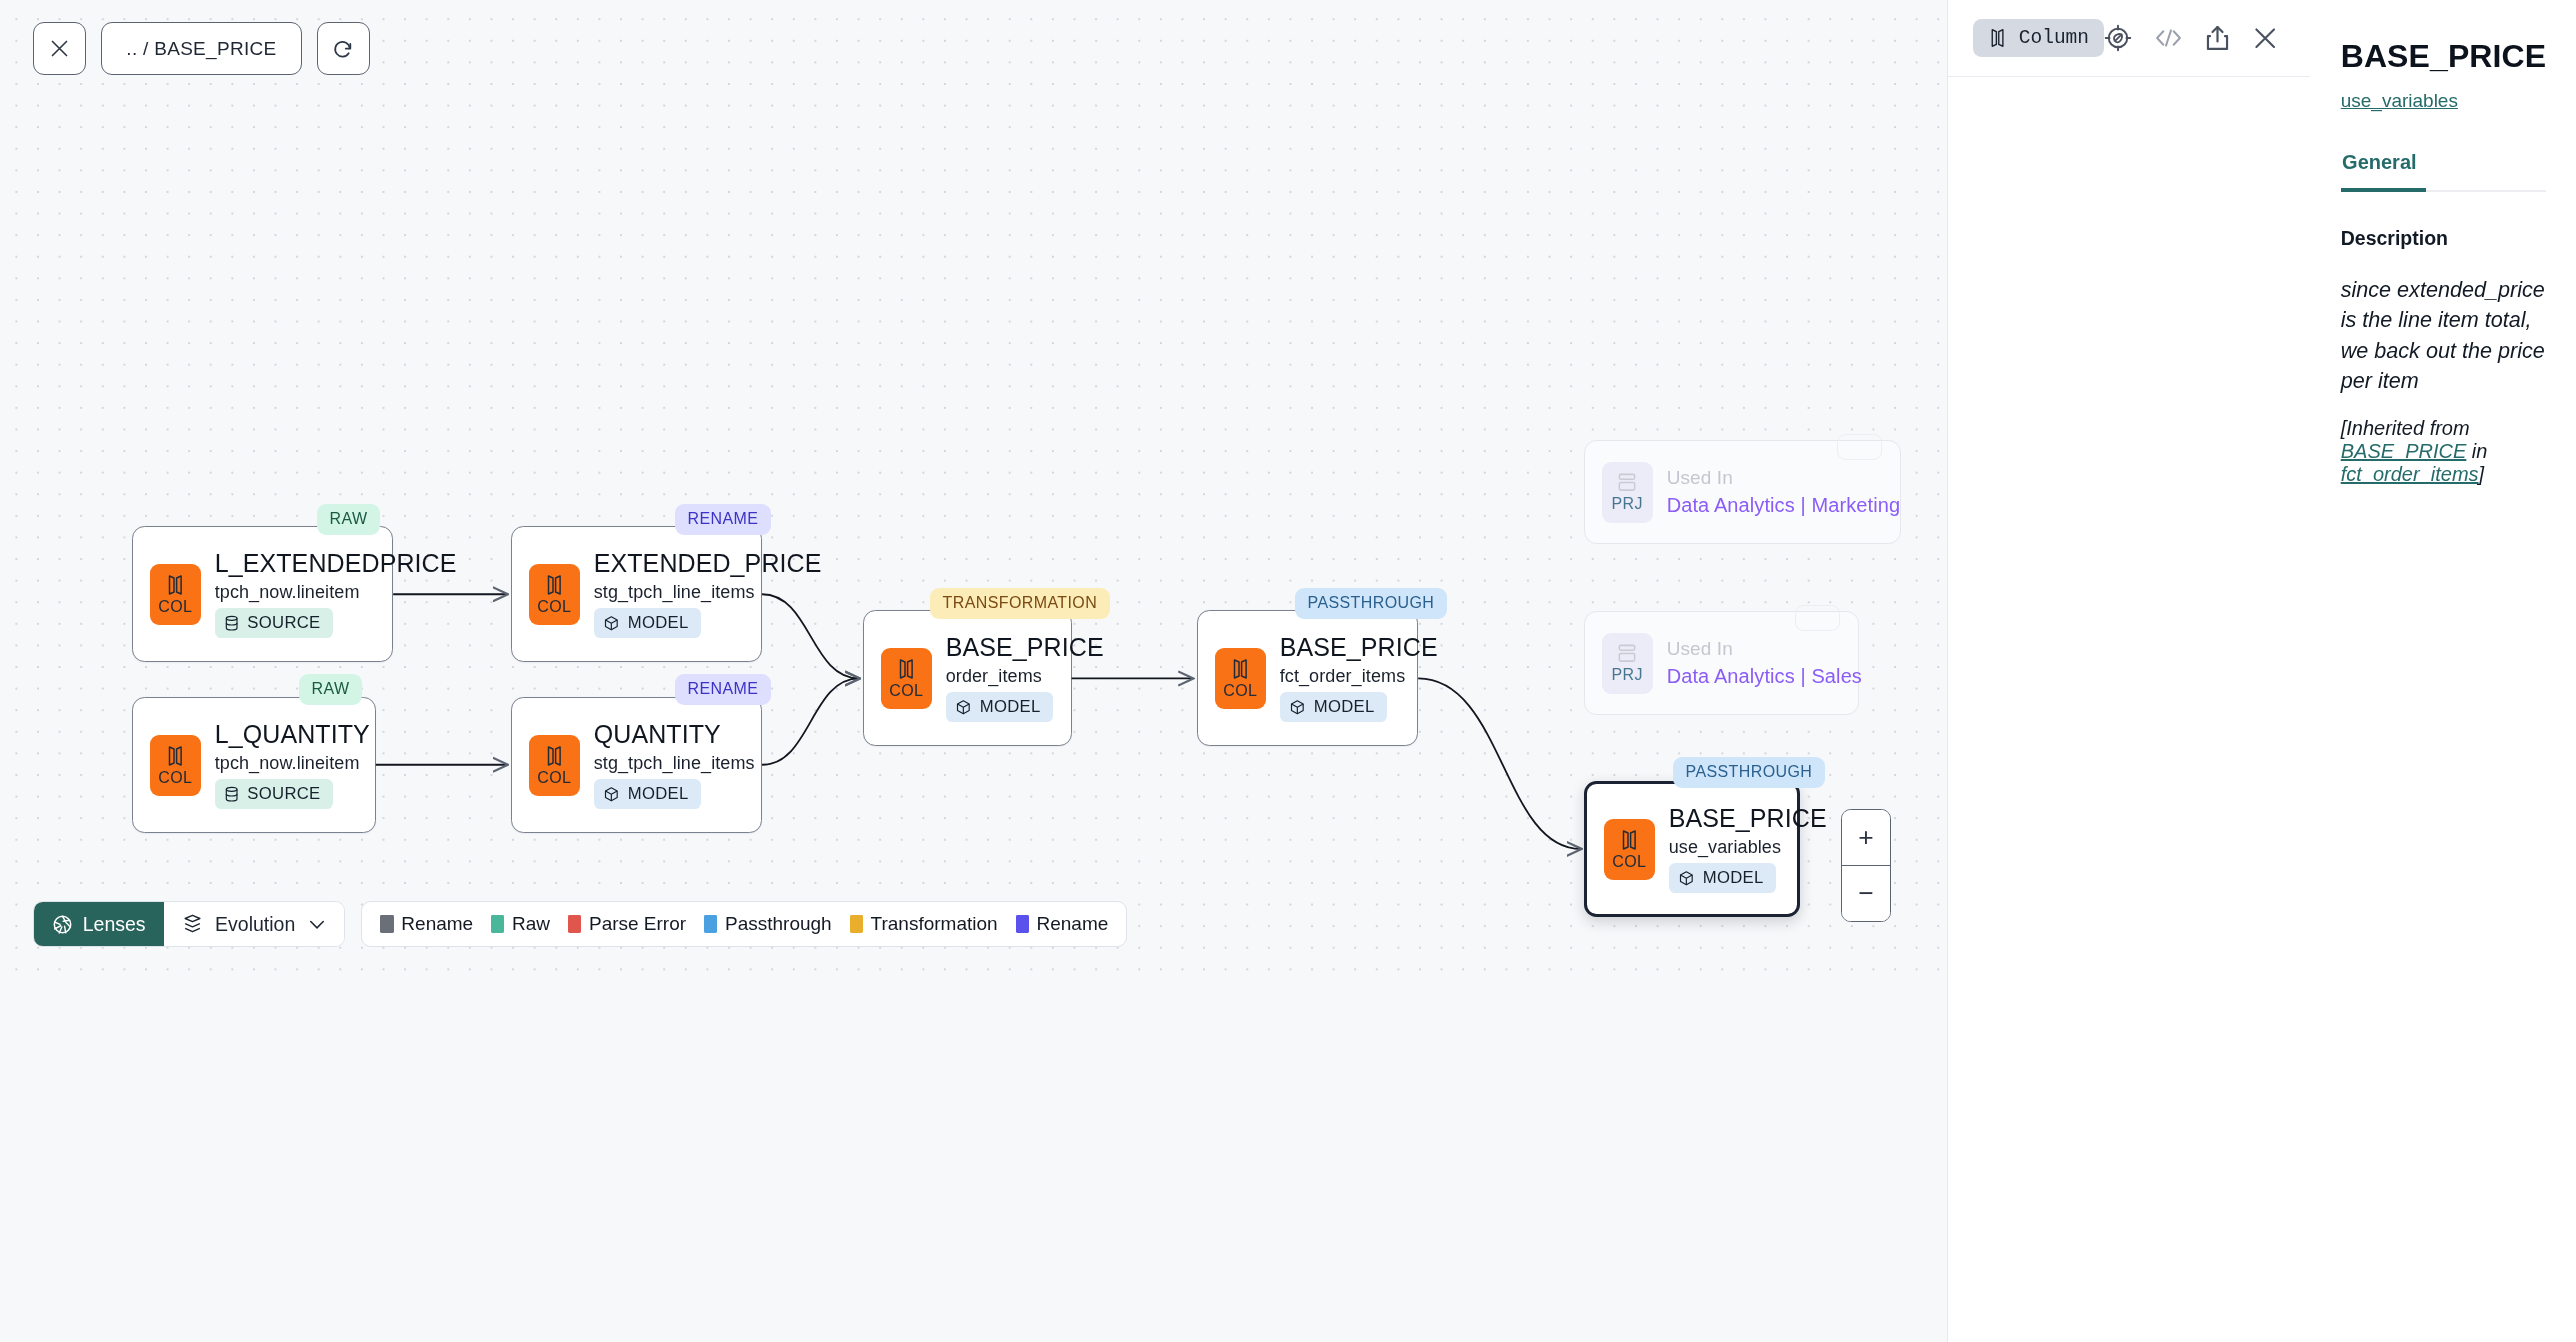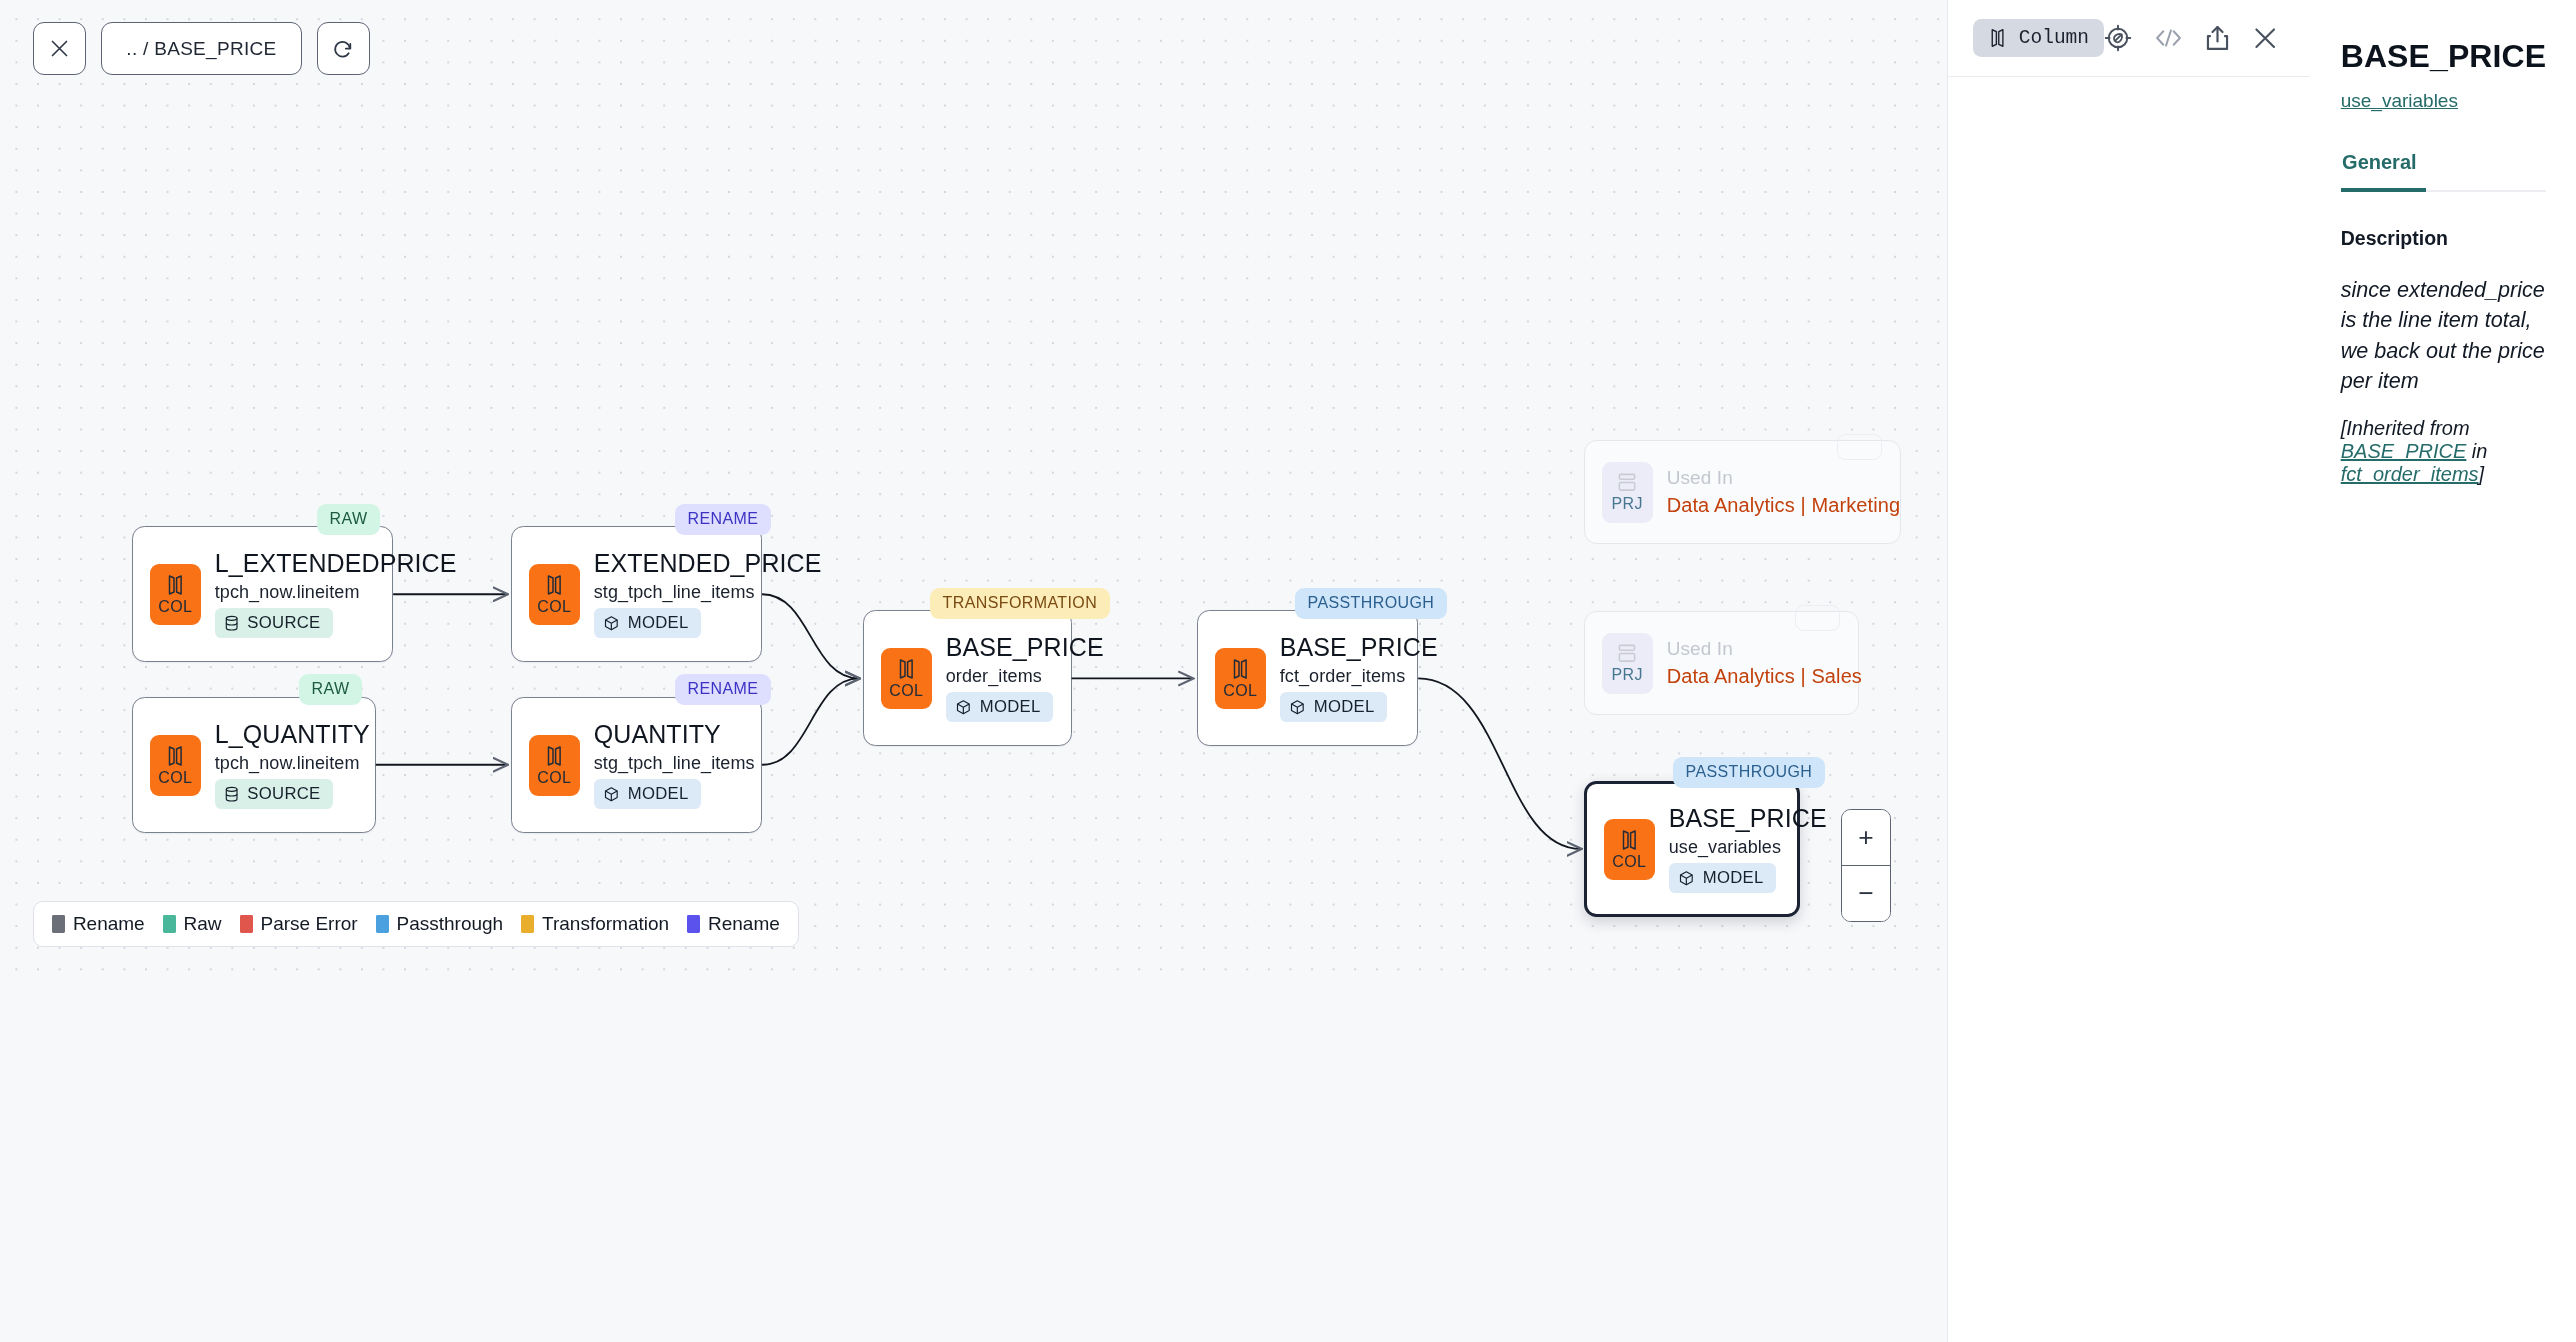--- a/index.html
+++ b/index.html
@@ -61,21 +61,21 @@
   .badge.raw   { background: #d2f5e6; color: #1d5a42; }
   .badge.rename{ background: #dedeff; color: #3c32c4; }
   .badge.trans { background: #fcecb8; color: #7a4a12; }
   .badge.pass  { background: #cfe6fa; color: #2b5f8e; }
 
   
   .node.ghost { border: 1.4px solid #e4e7ec; background: #fafbfc; box-shadow: none; }
   .ghost .col-chip { background: #e6e7f7; opacity: .75; }
   .ghost .col-chip .lbl { color: #0c4a6e; }
   .ghost .node-title { color: #c3c7cf; font-size: 19px; }
-  .ghost .node-sub { color: #c2410c; font-size: 20px; }
+  .ghost .node-sub { color: #8b5cf6; font-size: 20px; }
   .ghost-pill-hint { position:absolute; right:18px; top:-7px; width:45px; height:26.4px; border:1.4px solid #eceef2; border-radius:8.4px; }
 
   
   #edges { position: absolute; left: 0; top: 0; width: 1947px; height: 1343px; pointer-events: none; z-index: 2; }
 
   
   .bottom-bar { position: absolute; left: 33px; bottom: 31px; display: flex; align-items: center; gap: 16.7px; z-index: 30; }
   .seg-group { display: flex; border: 1.5px solid #dfe2e8; border-radius: 9.7px; overflow: hidden; background: #fff; height: 46px; }
   .seg { display: flex; align-items: center; gap: 9.7px; padding: 0 18px; font-size: 19.5px; cursor: pointer; }
   .seg.lenses { background: #28635c; color: #fff; }
@@ -361,20 +361,40 @@
               <path d="M10 2.2 L17 6.1 V13.9 L10 17.8 L3 13.9 V6.1 Z" fill="none" stroke="#16212b" stroke-width="1.4" stroke-linejoin="round"></path>
               <path d="M3 6.1 L10 10 L17 6.1 M10 10 V17.8" fill="none" stroke="#16212b" stroke-width="1.4" stroke-linejoin="round"></path>
             </svg>
             <span>MODEL</span>
           </div>
         </div>
       </div>
     </div>
 
     <div class="bottom-bar">
+      <div class="seg-group">
+        <div class="seg lenses">
+          <svg width="21" height="21" viewBox="0 0 22 22">
+            <circle cx="11" cy="11" r="8.6" fill="none" stroke="#fff" stroke-width="1.6"></circle>
+            <path d="M11 2.4 L14.4 8.3 M18.5 6.6 L11.7 7.6 M19.4 13.6 L14.6 8.9 M14.4 19.7 L13.2 12.9 M7.6 20 L10.3 13.6 M2.8 15.6 L9.2 12.3 M2.6 8.4 L8.4 10.9" fill="none" stroke="#fff" stroke-width="1.5" stroke-linecap="round"></path>
+          </svg>
+          <span>Lenses</span>
+        </div>
+        <div class="seg evolution">
+          <svg width="21" height="22" viewBox="0 0 22 24">
+            <path d="M11 2.5 L19 6 L11 9.5 L3 6 Z" fill="none" stroke="#1d2531" stroke-width="1.5" stroke-linejoin="round"></path>
+            <path d="M3 11.6 L11 15.1 L19 11.6" fill="none" stroke="#1d2531" stroke-width="1.5" stroke-linejoin="round"></path>
+            <path d="M3 16.9 L11 20.4 L19 16.9" fill="none" stroke="#1d2531" stroke-width="1.5" stroke-linejoin="round"></path>
+          </svg>
+          <span>Evolution</span>
+          <svg width="18" height="12.5" viewBox="0 0 20 14">
+            <path d="M3 4 L10 11 L17 4" fill="none" stroke="#1d2531" stroke-width="1.7" stroke-linecap="round"></path>
+          </svg>
+        </div>
+      </div>
 
       <div class="legend-box">
         <div class="legend-item">
           <span class="legend-swatch" style="background:#6b7078"></span>
           <span>Rename</span>
         </div>
         <div class="legend-item">
           <span class="legend-swatch" style="background:#49b79a"></span>
           <span>Raw</span>
         </div>

